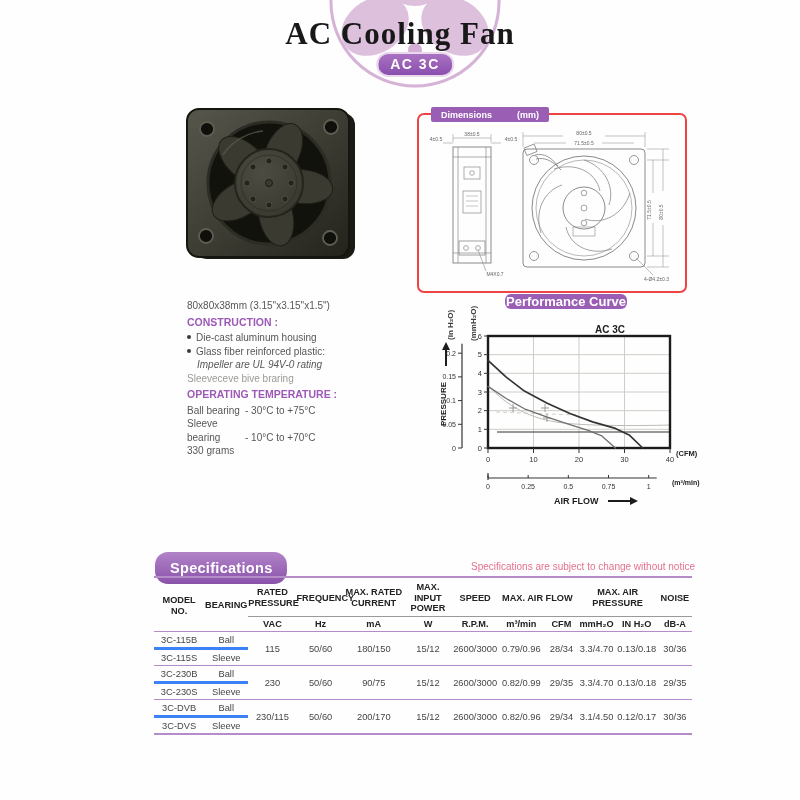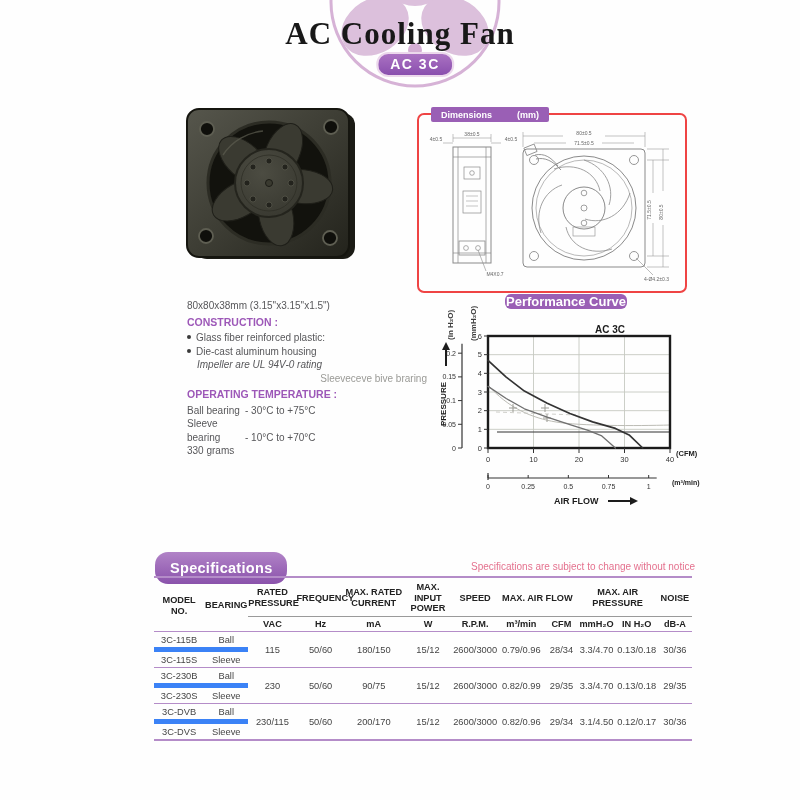--- a/index.html
+++ b/index.html
@@ -23,21 +23,21 @@
       font-size:9px;font-weight:bold;display:flex;align-items:center;
       justify-content:space-between;padding:0 10px;box-sizing:border-box;border-radius:2px;}
 
   
   #info-col{left:187px;top:299px;width:240px;font-size:10px;line-height:13.5px;color:#57575a;}
   .sec-h{color:#9d58b8;font-weight:bold;font-size:10.5px;margin:3px 0 2px;}
   .dot{display:inline-block;width:4px;height:4px;border-radius:50%;background:#3a3a3a;
        margin-right:5px;vertical-align:2px;}
   .indent{padding-left:10px;font-style:italic;}
   .artifact-purple{color:#9d58b8;font-weight:bold;}
-  .faint{color:#9a9a96;text-align:right;}
+  .faint{color:#9a9a96;}
   .op-label{display:inline-block;width:58px;}
 
   
   #perf-label{left:505px;top:294px;width:122px;height:15px;background:#9a5fb5;color:#fff;
       font-size:13px;font-weight:bold;display:flex;align-items:center;justify-content:center;border-radius:6px;}
   .vtext{writing-mode:vertical-rl;transform:rotate(180deg);font-size:8px;color:#3c3c3c;font-weight:bold;}
   #y2-unit{left:446px;top:296px;height:44px;}
   #y1-unit{left:469px;top:293px;height:48px;}
   #ac3c-chart{left:595px;top:324px;font-size:10px;font-weight:bold;color:#1c1c1c;z-index:2;}
   #curve-svg{left:436px;top:332px;}
@@ -48,21 +48,21 @@
       background:linear-gradient(180deg,#b183c7,#8a52ab);color:#fff;font-weight:bold;
       font-size:14.5px;display:flex;align-items:center;padding-left:15px;box-sizing:border-box;
       letter-spacing:.3px;}
   #spec-note{left:395px;top:561px;width:300px;text-align:right;font-size:10px;color:#e4718e;}
   #table-wrap{left:154px;top:576px;width:538px;border-top:2px solid #b48cc8;border-bottom:2px solid #b48cc8;padding:2px 0 0;}
   table.spec{border-collapse:collapse;table-layout:fixed;width:538px;font-size:9.3px;color:#454545;}
   table.spec th{font-weight:bold;color:#222;font-size:9.2px;line-height:1.15;padding:2px 0;vertical-align:middle;text-align:center;}
   table.spec thead tr.names th.uline{border-bottom:1px solid #9a9a9a;}
   table.spec td{text-align:center;padding:1px 0;height:13px;vertical-align:middle;}
   table.spec tr.g-top td{border-top:1.6px solid #b48cc8;}
-  table.spec td.sub-sep{border-bottom:5px solid #3b82f6;}
+  table.spec td.sub-sep{border-bottom:3px solid #3b82f6;}
 </style>
 </head>
 <body>
 
 <div id="page">
 
   <svg id="logo-svg" class="abs" width="180" height="92" viewBox="0 0 180 92">
     <g fill="#dcc0dc">
       <ellipse cx="50" cy="26" rx="36" ry="27" transform="rotate(-32 50 26)"></ellipse>
       <ellipse cx="130" cy="26" rx="36" ry="27" transform="rotate(32 130 26)"></ellipse>
@@ -198,22 +198,22 @@
       <path d="M138 41 C130 32 122 28 113 30" stroke-width="0.9"></path>
       <rect x="102" y="17" width="11" height="8" transform="rotate(-22 107 21)" stroke-width="0.8"></rect>
       <line x1="213" y1="129" x2="230" y2="146" stroke-width="0.6"></line>
       <text x="246" y="152" text-anchor="end" fill="#666" stroke="none">4-Ø4.2±0.3</text>
     </svg>
   </div>
 
   <div id="info-col" class="abs">
     <div>80x80x38mm (3.15"x3.15"x1.5")</div>
     <div class="sec-h">CONSTRUCTION :</div>
+    <div><span class="dot"></span><span>Die-cast aluminum housing</span></div>
     <div><span class="dot"></span><span>Glass fiber reinforced plastic:</span></div>
-    <div><span class="dot"></span><span>Die-cast aluminum housing</span></div>
     <div class="indent">Impeller are UL 94V-0 rating</div>
     <div class="faint">Sleeveceve bive braring</div>
     <div class="sec-h">OPERATING TEMPERATURE :</div>
     <div><span class="op-label">Ball bearing</span><span>- 30°C to +75°C</span></div>
     <div><span class="op-label">Sleeve bearing</span><span>- 10°C to +70°C</span></div>
     <div>330 grams</div>
   </div>
 
   <div id="perf-label" class="abs">Performance Curve</div>
   <div id="y2-unit" class="abs vtext">(in H₂O)</div>

